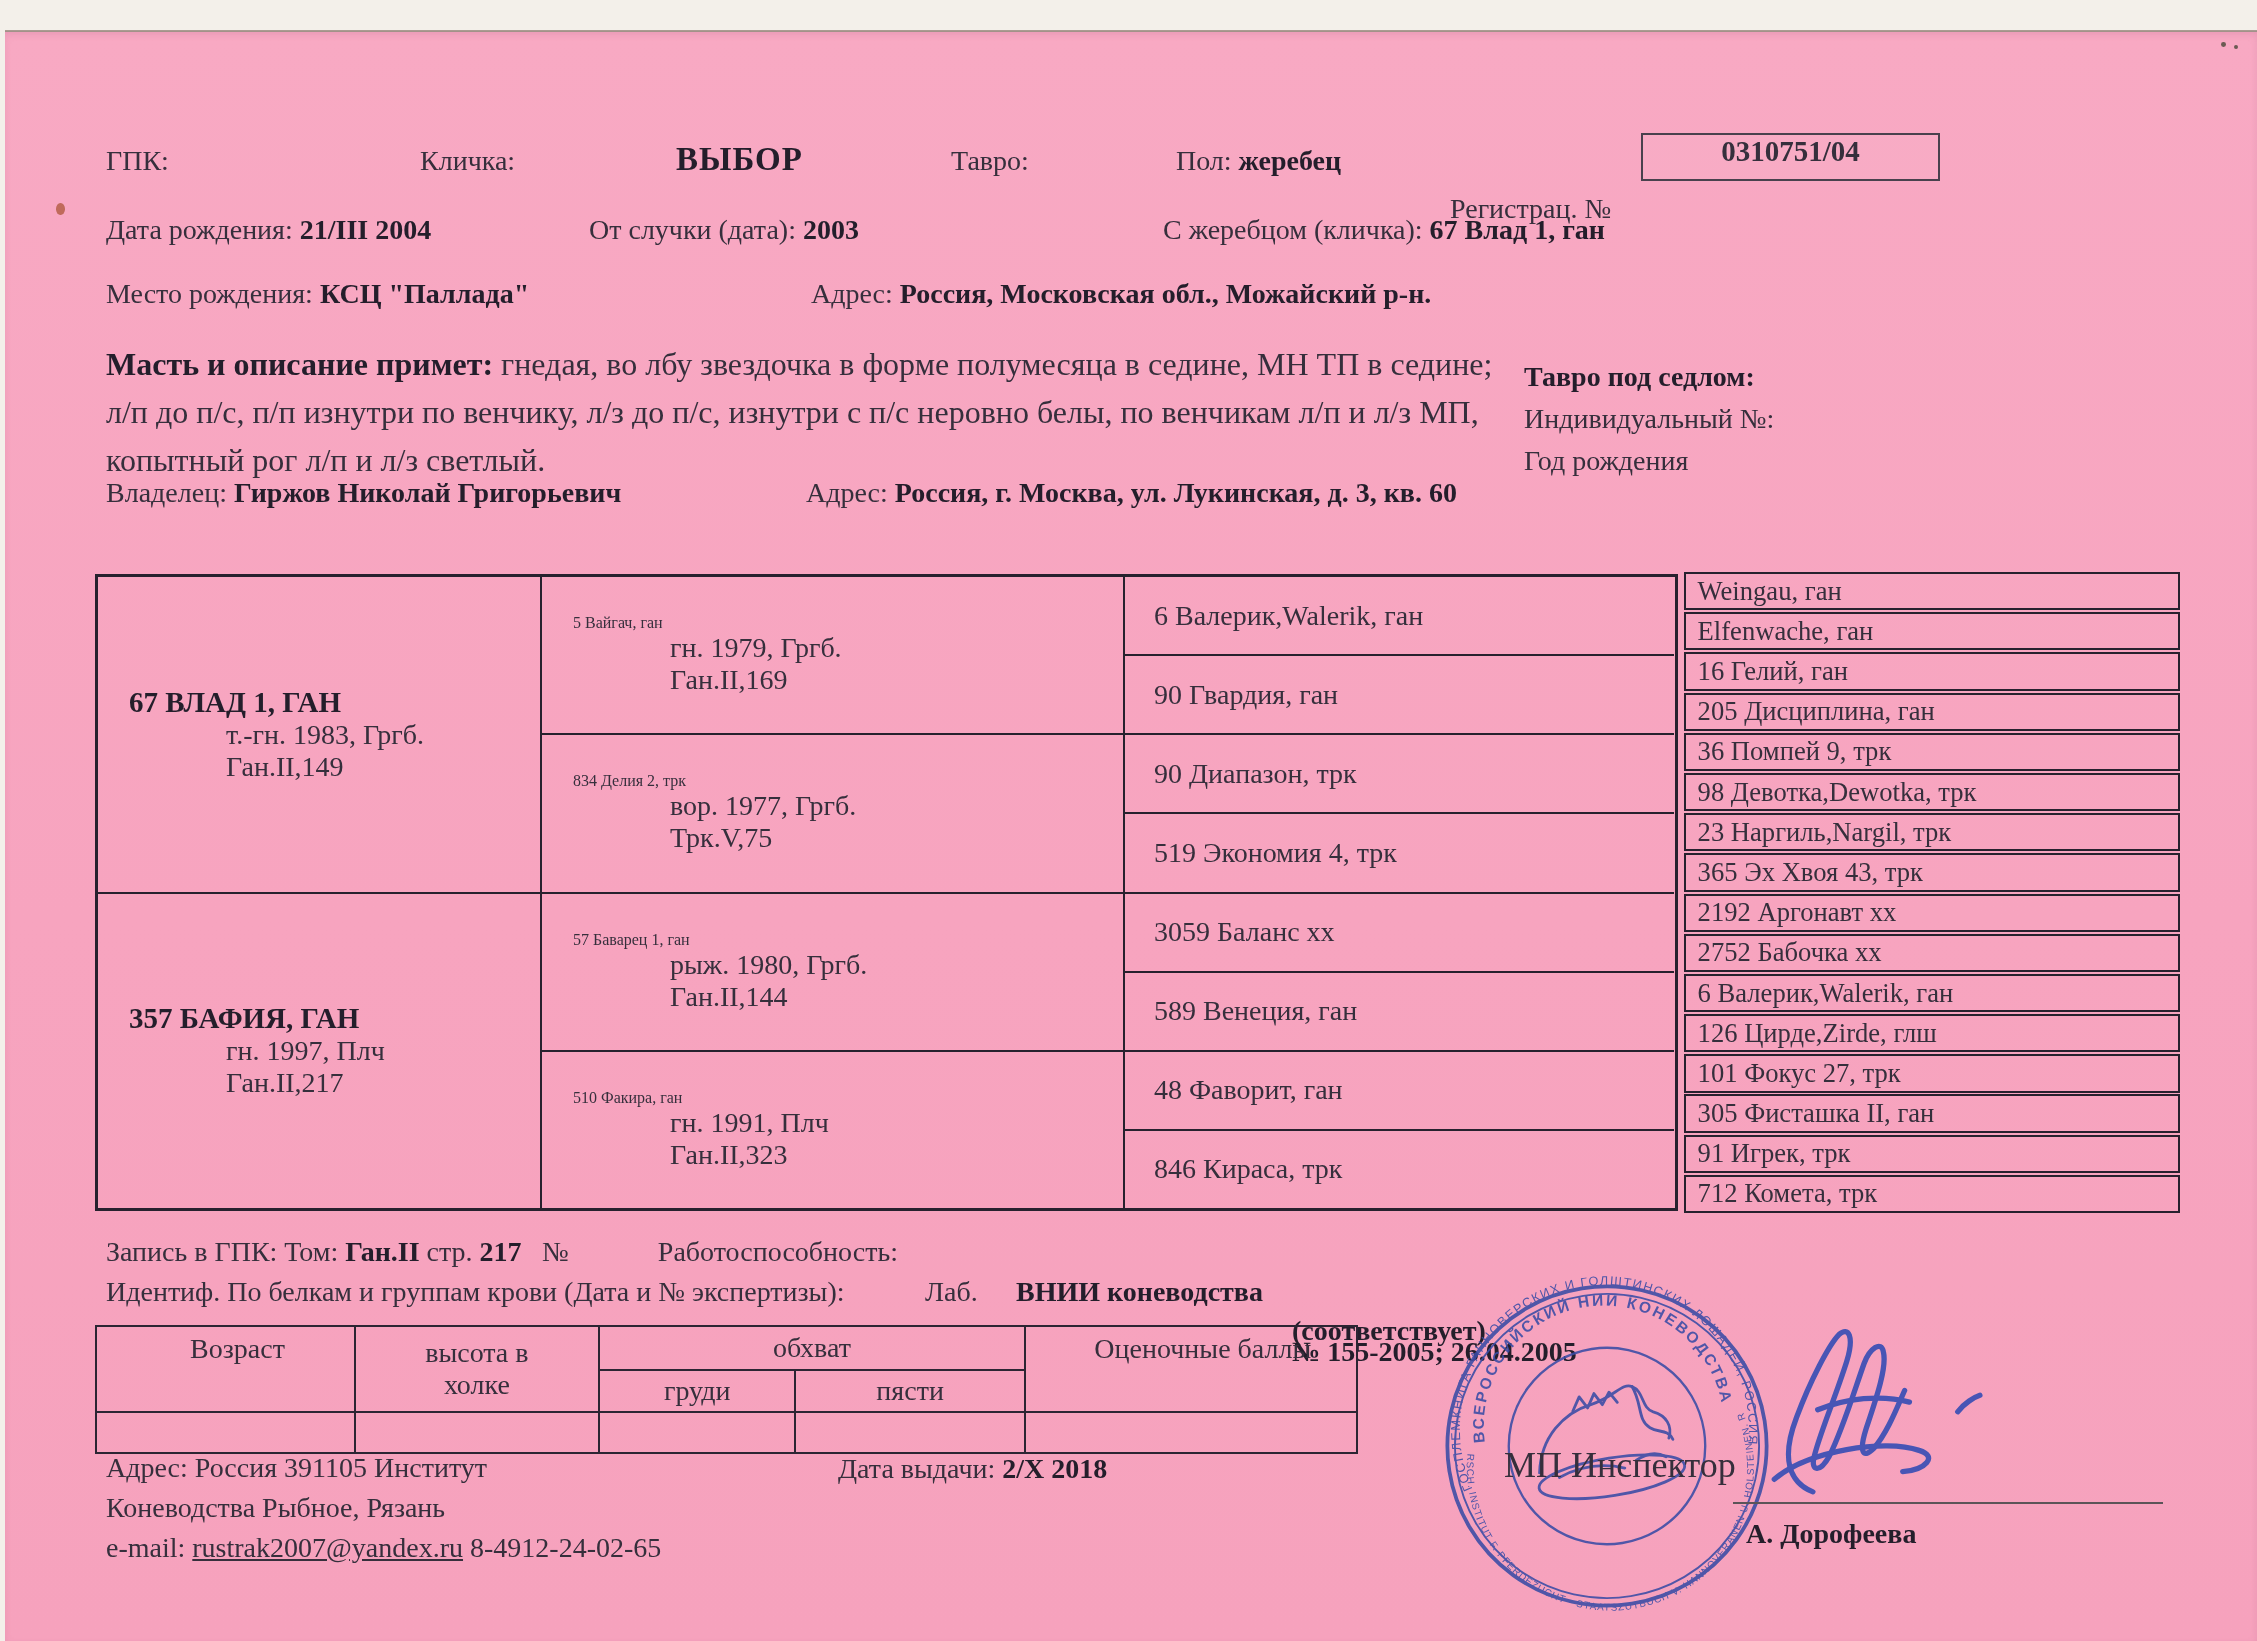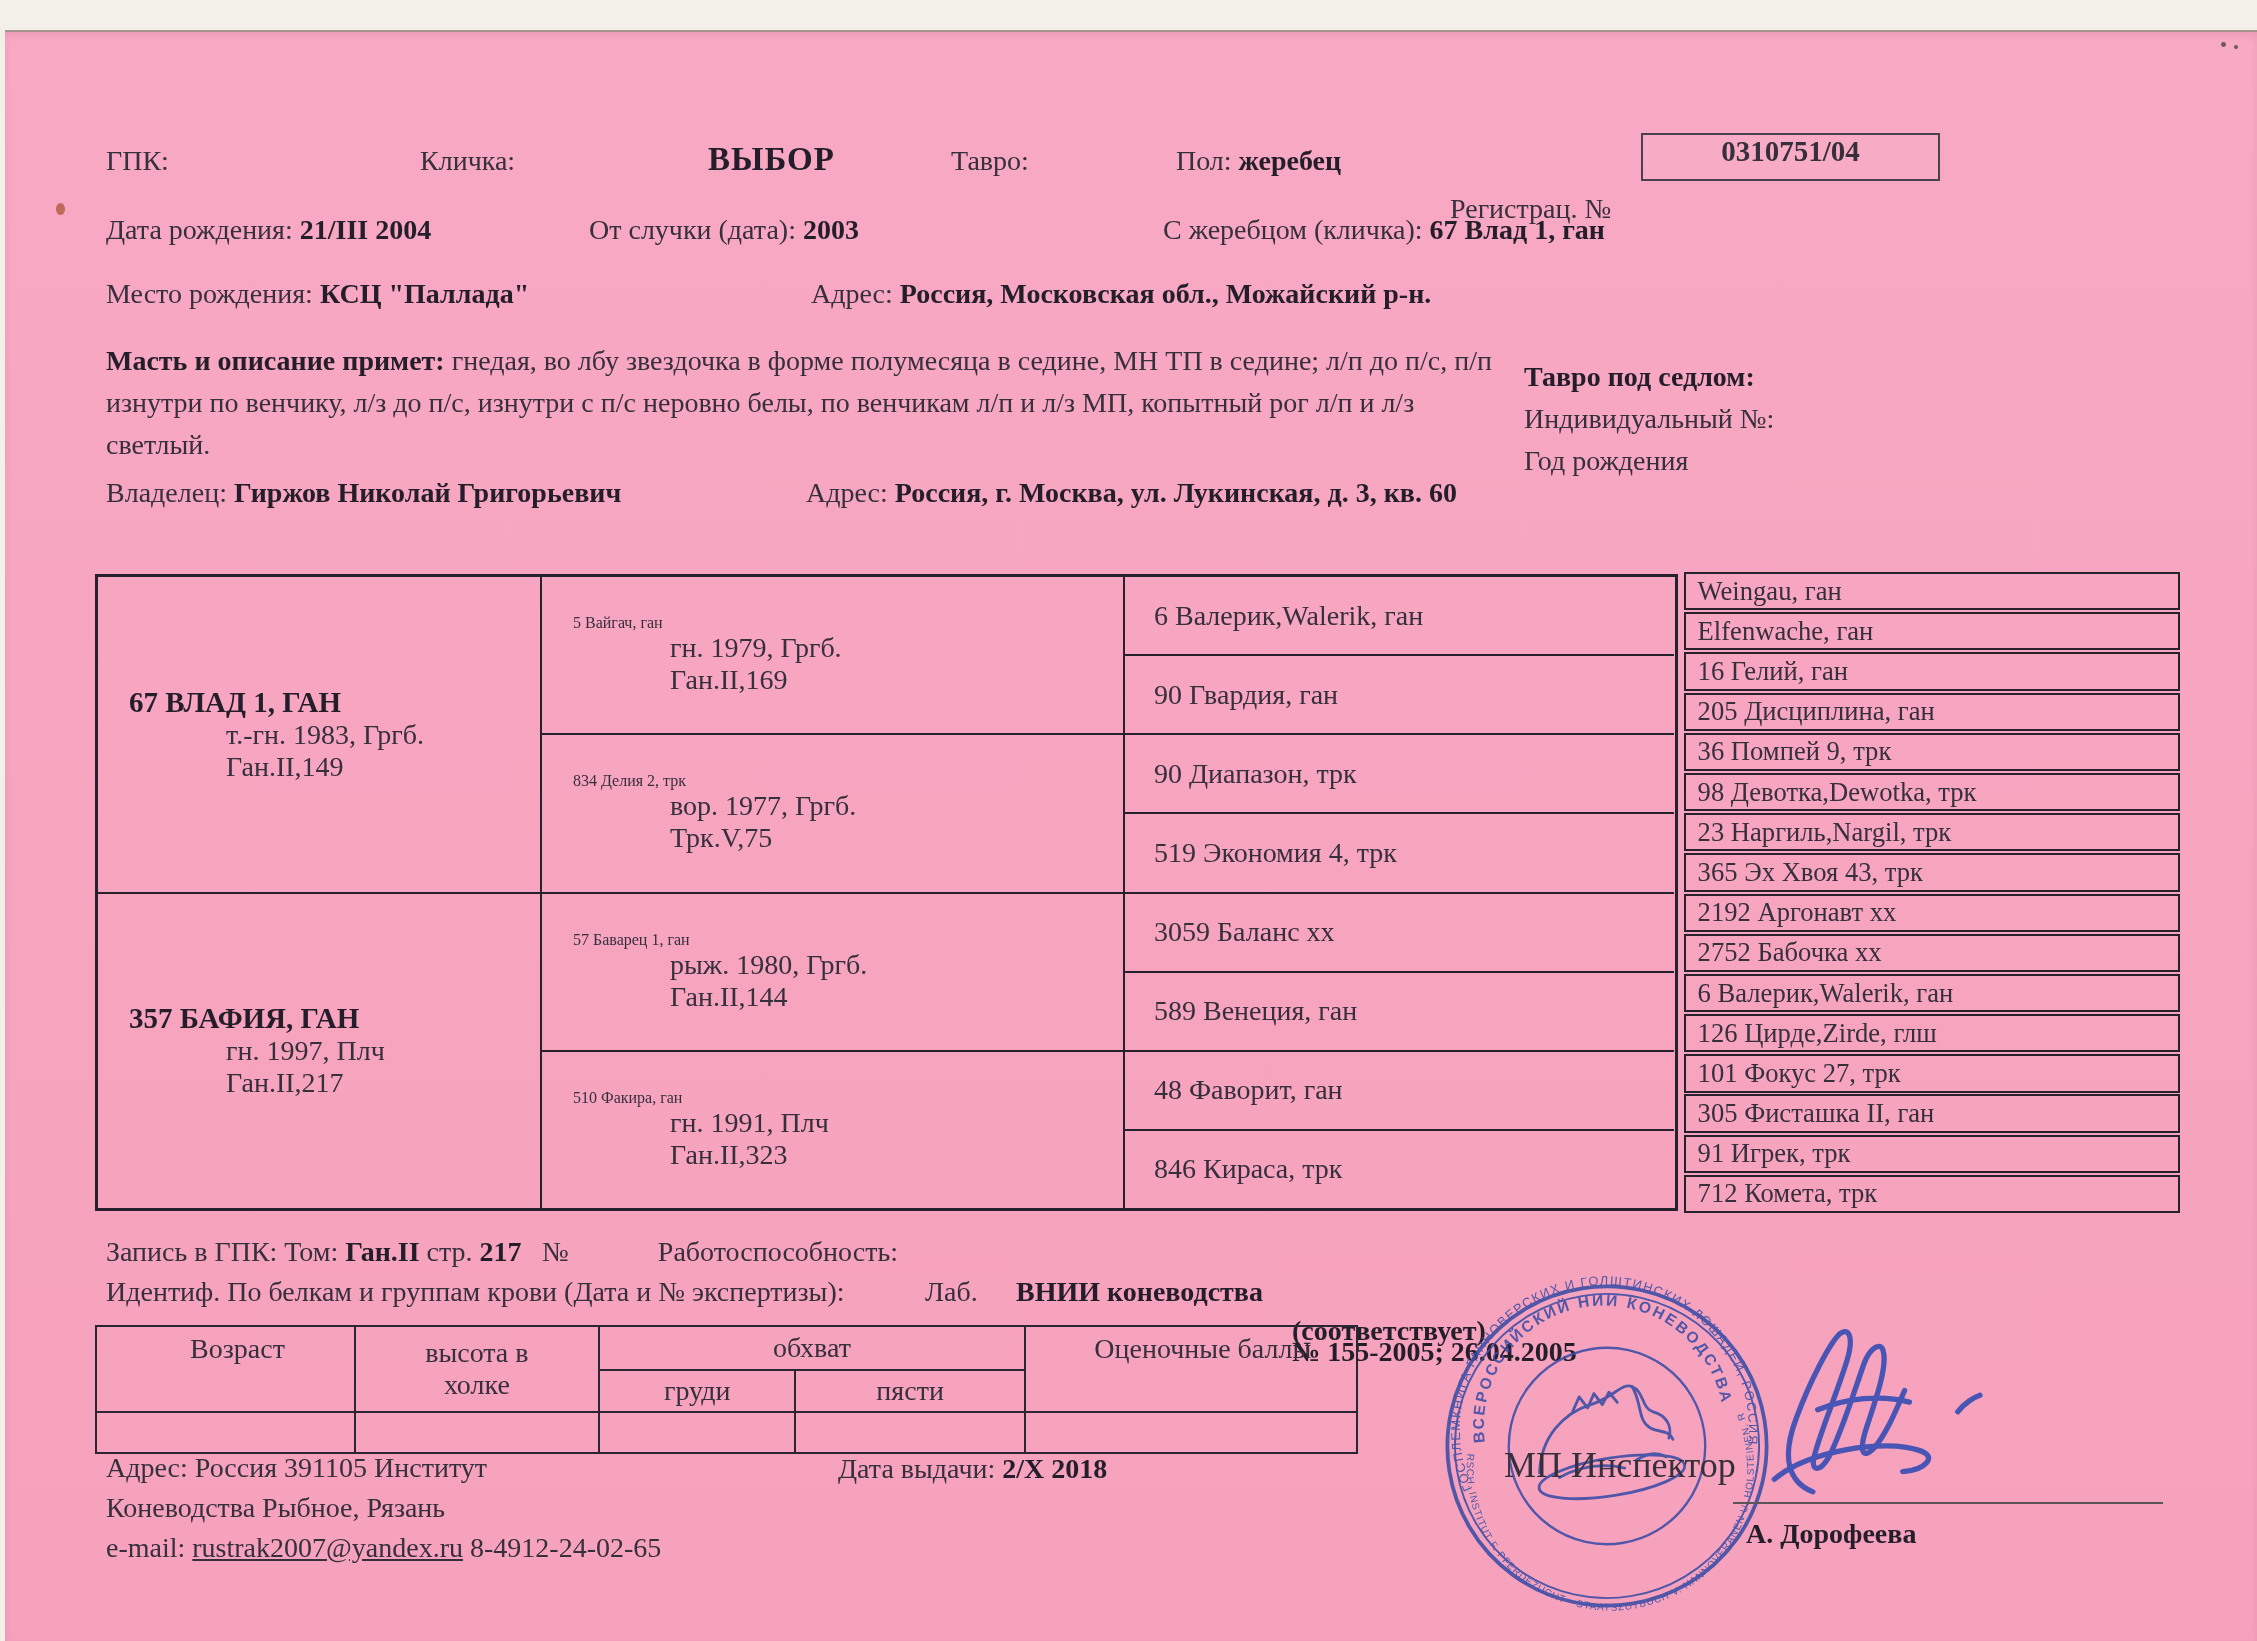--- a/index.html
+++ b/index.html
@@ -7,21 +7,21 @@
         font-family:"Liberation Serif","DejaVu Serif",serif;color:#362f3c;}
   .paper{position:absolute;left:4.8px;top:32px;right:0;bottom:0;
          background:linear-gradient(180deg,#f8a9c3 0%,#f7a4bf 55%,#f6a2bd 100%);
          box-shadow:0 -1.9px 0 #a29289, inset 0 2.9px 7.7px rgba(130,60,95,.12);}
   .abs{position:absolute;white-space:nowrap;}
   .fs{font-size:28px;}
   .big{font-size:33px;letter-spacing:1px;}
   .val{font-weight:bold;color:#241e2b;}
   .regbox{position:absolute;left:1641px;top:133px;width:295px;height:44px;border:2.9px solid #49414d;
           display:flex;justify-content:center;font-weight:bold;font-size:29px;background:rgba(255,255,255,.04);}
-  .para{position:absolute;left:106px;top:340px;width:1400px;font-size:28px;line-height:1.5;white-space:normal;}
+  .para{position:absolute;left:106px;top:340px;width:1400px;font-size:32px;line-height:1.5;white-space:normal;}
   .sideblock{position:absolute;left:1524px;top:356px;width:348px;font-size:28px;line-height:1.5;}
   
   .ped{position:absolute;left:95px;top:574px;width:1583px;height:637px;display:flex;border:3.9px solid #27212e;box-sizing:border-box;}
   .pcol{display:flex;flex-direction:column;box-sizing:border-box;}
   .pc1{width:442px;}
   .pc2{width:583px;border-left:2.9px solid #27212e;}
   .pc3{width:551px;border-left:2.9px solid #27212e;}
   .c1cell,.c2cell{flex:1;display:flex;flex-direction:column;justify-content:center;box-sizing:border-box;border-bottom:2.9px solid #27212e;padding-left:31px;}
   .c1cell:last-child,.c2cell:last-child,.c3cell:last-child{border-bottom:none;}
   .c3cell{flex:1;display:flex;align-items:center;box-sizing:border-box;border-bottom:2.9px solid #27212e;padding-left:29px;font-size:28px;}
@@ -43,21 +43,21 @@
 <body>
 
 <div class="scan">
   <div class="paper"></div>
   <div class="dot" style="left:2221px;top:42px;width:4.8px;height:4.8px;background:#6b5b53;"></div>
   <div class="dot" style="left:2234px;top:45px;width:3.9px;height:3.9px;background:#6b5b53;"></div>
   <div class="dot" style="left:56px;top:203px;width:8.7px;height:11.6px;background:#b25a41;opacity:.8;"></div>
 
   <span class="abs fs" style="left:106px;top:145px;">ГПК:</span>
   <span class="abs fs" style="left:420px;top:145px;">Кличка:</span>
-  <span class="abs big val" style="left:676px;top:141px;margin-left:32px;">ВЫБОР</span>
+  <span class="abs big val" style="left:676px;top:141px;">ВЫБОР</span>
   <span class="abs fs" style="left:951px;top:145px;">Тавро:</span>
   <div class="abs fs" style="left:1176px;top:145px;">
     <span>Пол:</span>
     <span class="val">жеребец</span>
   </div>
   <span class="abs fs" style="left:1450px;top:145px;margin-top:48px;">Регистрац. №</span>
   <div class="regbox">
     <span>0310751/04</span>
   </div>
 

